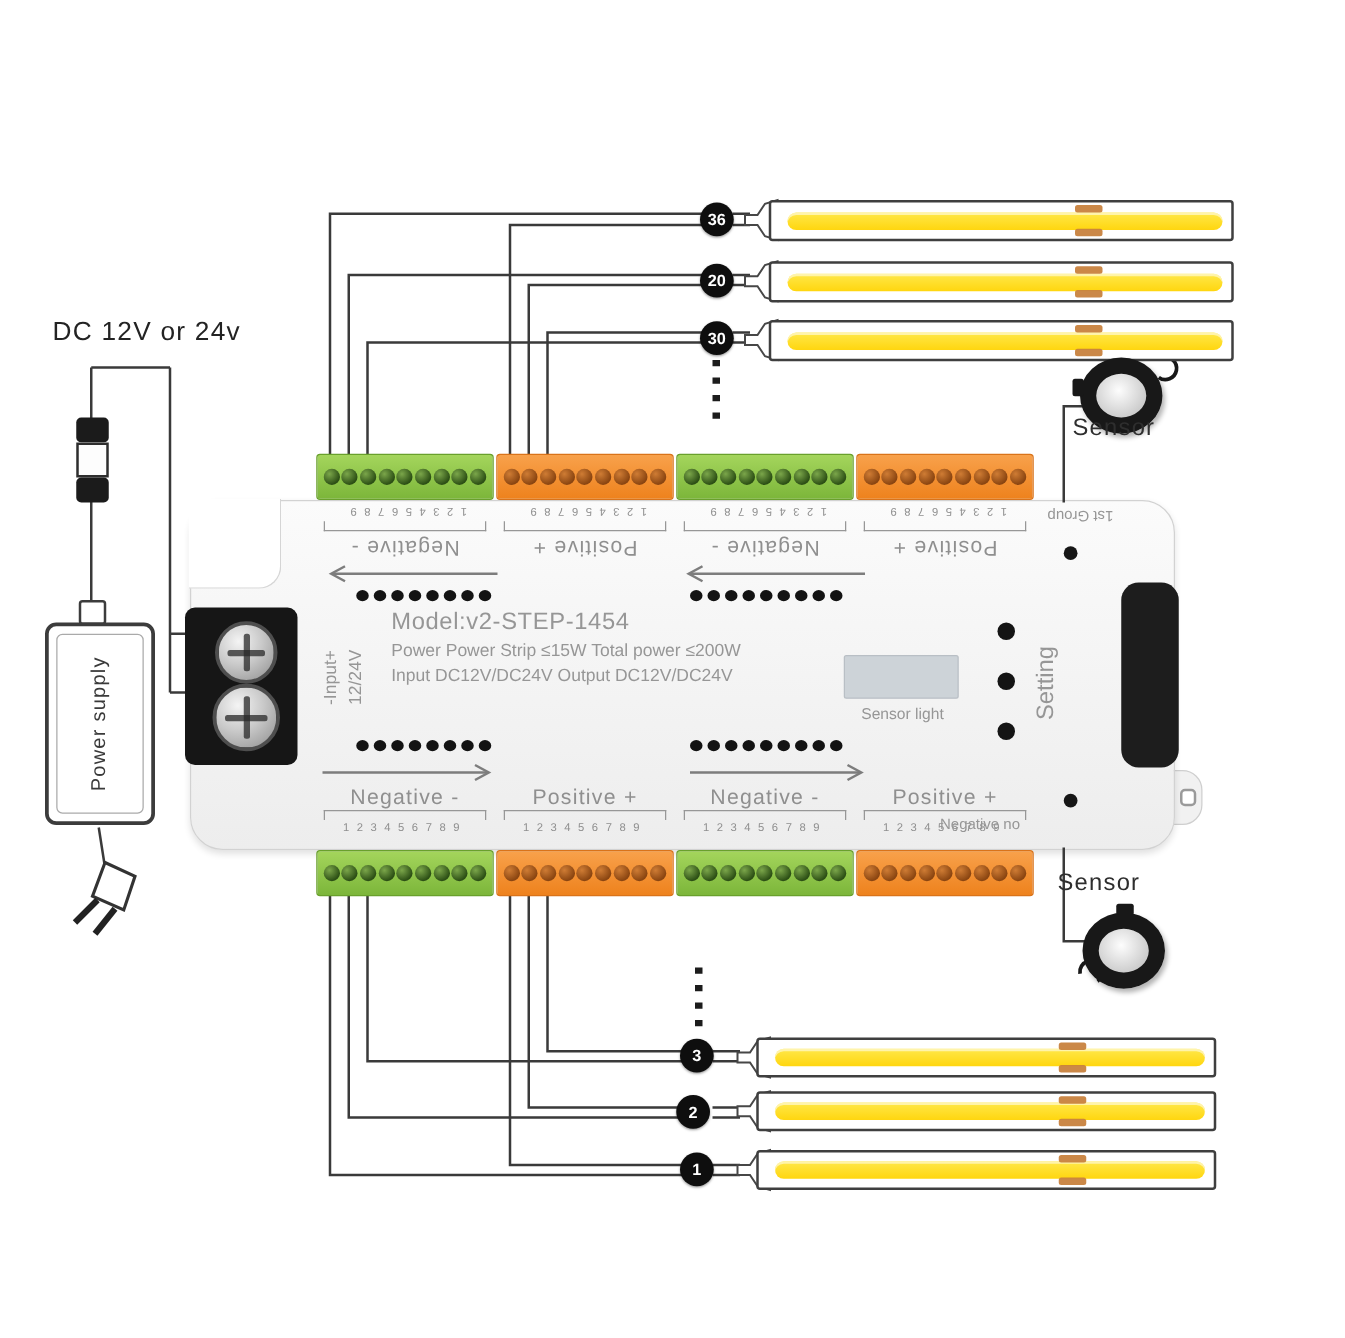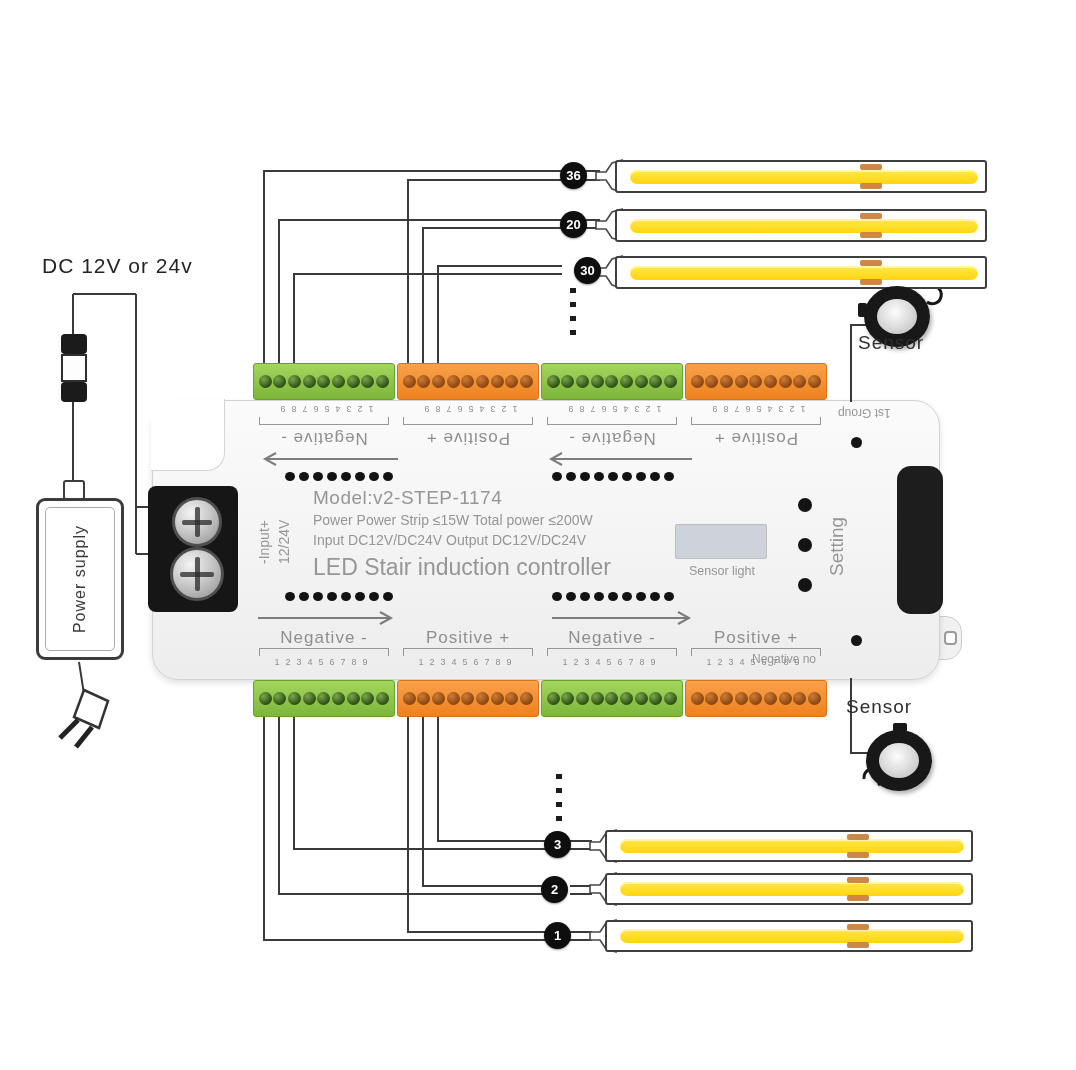--- a/index.html
+++ b/index.html
@@ -343,24 +343,23 @@
       <div class="vdot"></div>
       <div class="vdot"></div>
       <div class="vdot"></div>
       <div class="vdot"></div>
       <div class="vdot"></div>
       <div class="vdot"></div>
       <div class="vdot"></div>
       <div class="vdot"></div>
     </div>
 
-  <div class="abs engr lay3" style="left:313px;top:487px;font-size:19px;letter-spacing:.5px">Model:v2-STEP-1174</div>
+  <div class="abs engr lay3" style="left:313px;top:487px;font-size:19px;letter-spacing:.5px">Model:v2-STEP-1454</div>
   <div class="abs engr lay3" style="left:313px;top:512px;font-size:14px">Power Power Strip ≤15W Total power ≤200W</div>
   <div class="abs engr lay3" style="left:313px;top:532px;font-size:14px">Input DC12V/DC24V Output DC12V/DC24V</div>
-  <div class="abs engr lay3" style="left:313px;top:554px;font-size:23px">LED Stair induction controller</div>
 
   <div class="abs lcd lay3"></div>
   <div class="abs engr lay3" style="left:672px;top:564px;width:100px;text-align:center;font-size:12.5px">Sensor light</div>
 
   <div class="abs btn-dot lay3" style="left:798px;top:498px"></div>
   <div class="abs btn-dot lay3" style="left:798px;top:538px"></div>
   <div class="abs btn-dot lay3" style="left:798px;top:578px"></div>
   <div class="abs engr vtext lay3" style="left:826px;top:498px;height:96px;font-size:19px">Setting</div>
   <div class="abs side-btn lay3"></div>
   <div class="abs sm-dot lay3" style="left:851px;top:437px"></div>
@@ -419,21 +418,21 @@
     <div class="pad pb"></div>
   </div>
   <div class="strip" style="left:605px;top:920px;width:368px;height:32px">
     <div class="band"></div>
     <div class="pad pt"></div>
     <div class="pad pb"></div>
   </div>
 
   <div class="badge" style="left:560px;top:162px">36</div>
   <div class="badge" style="left:560px;top:211px">20</div>
-  <div class="badge" style="left:574px;top:257px">30</div>
+  <div class="badge" style="left:560px;top:257px">30</div>
   <div class="badge" style="left:544px;top:831px">3</div>
   <div class="badge" style="left:541px;top:876px">2</div>
   <div class="badge" style="left:544px;top:922px">1</div>
 
   <div class="sensor-ring" style="left:864px;top:286px"></div>
   <div class="sensor-tab" style="left:858px;top:303px;width:9px;height:14px"></div>
   <div class="sensor-label" style="left:858px;top:332px">Sensor</div>
 
   <div class="sensor-label" style="left:846px;top:696px">Sensor</div>
   <div class="sensor-ring" style="left:866px;top:730px"></div>

